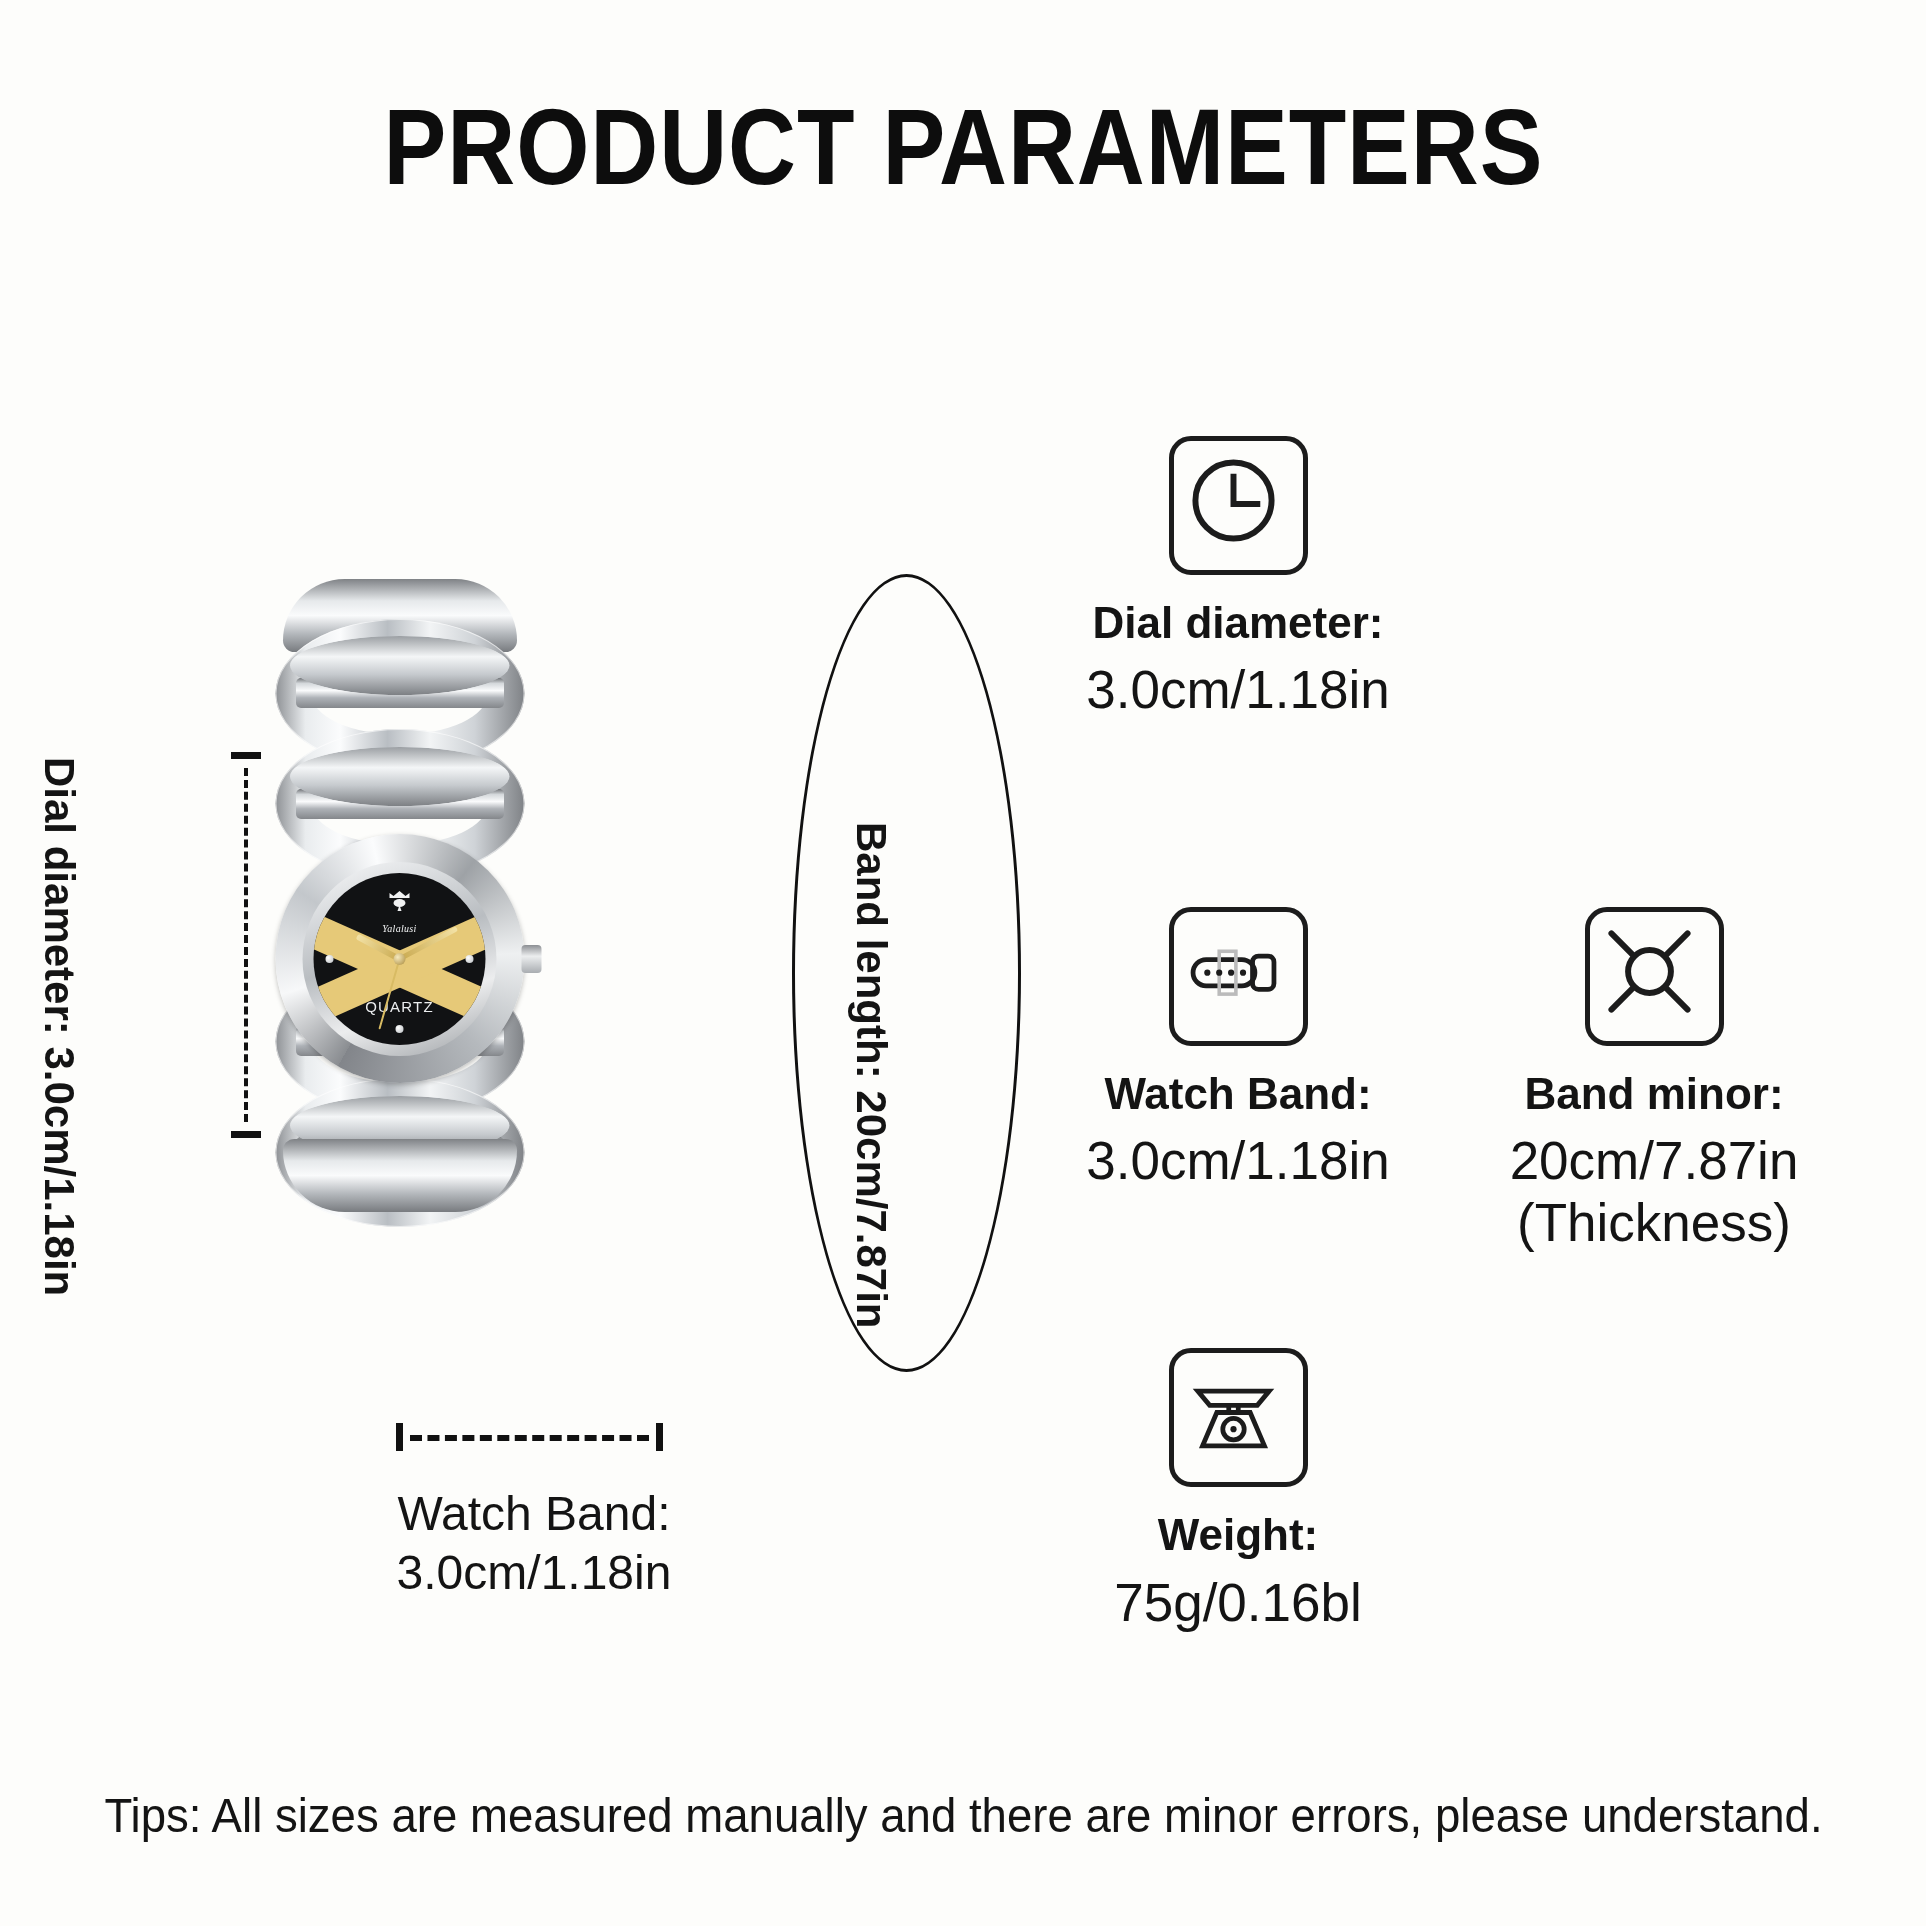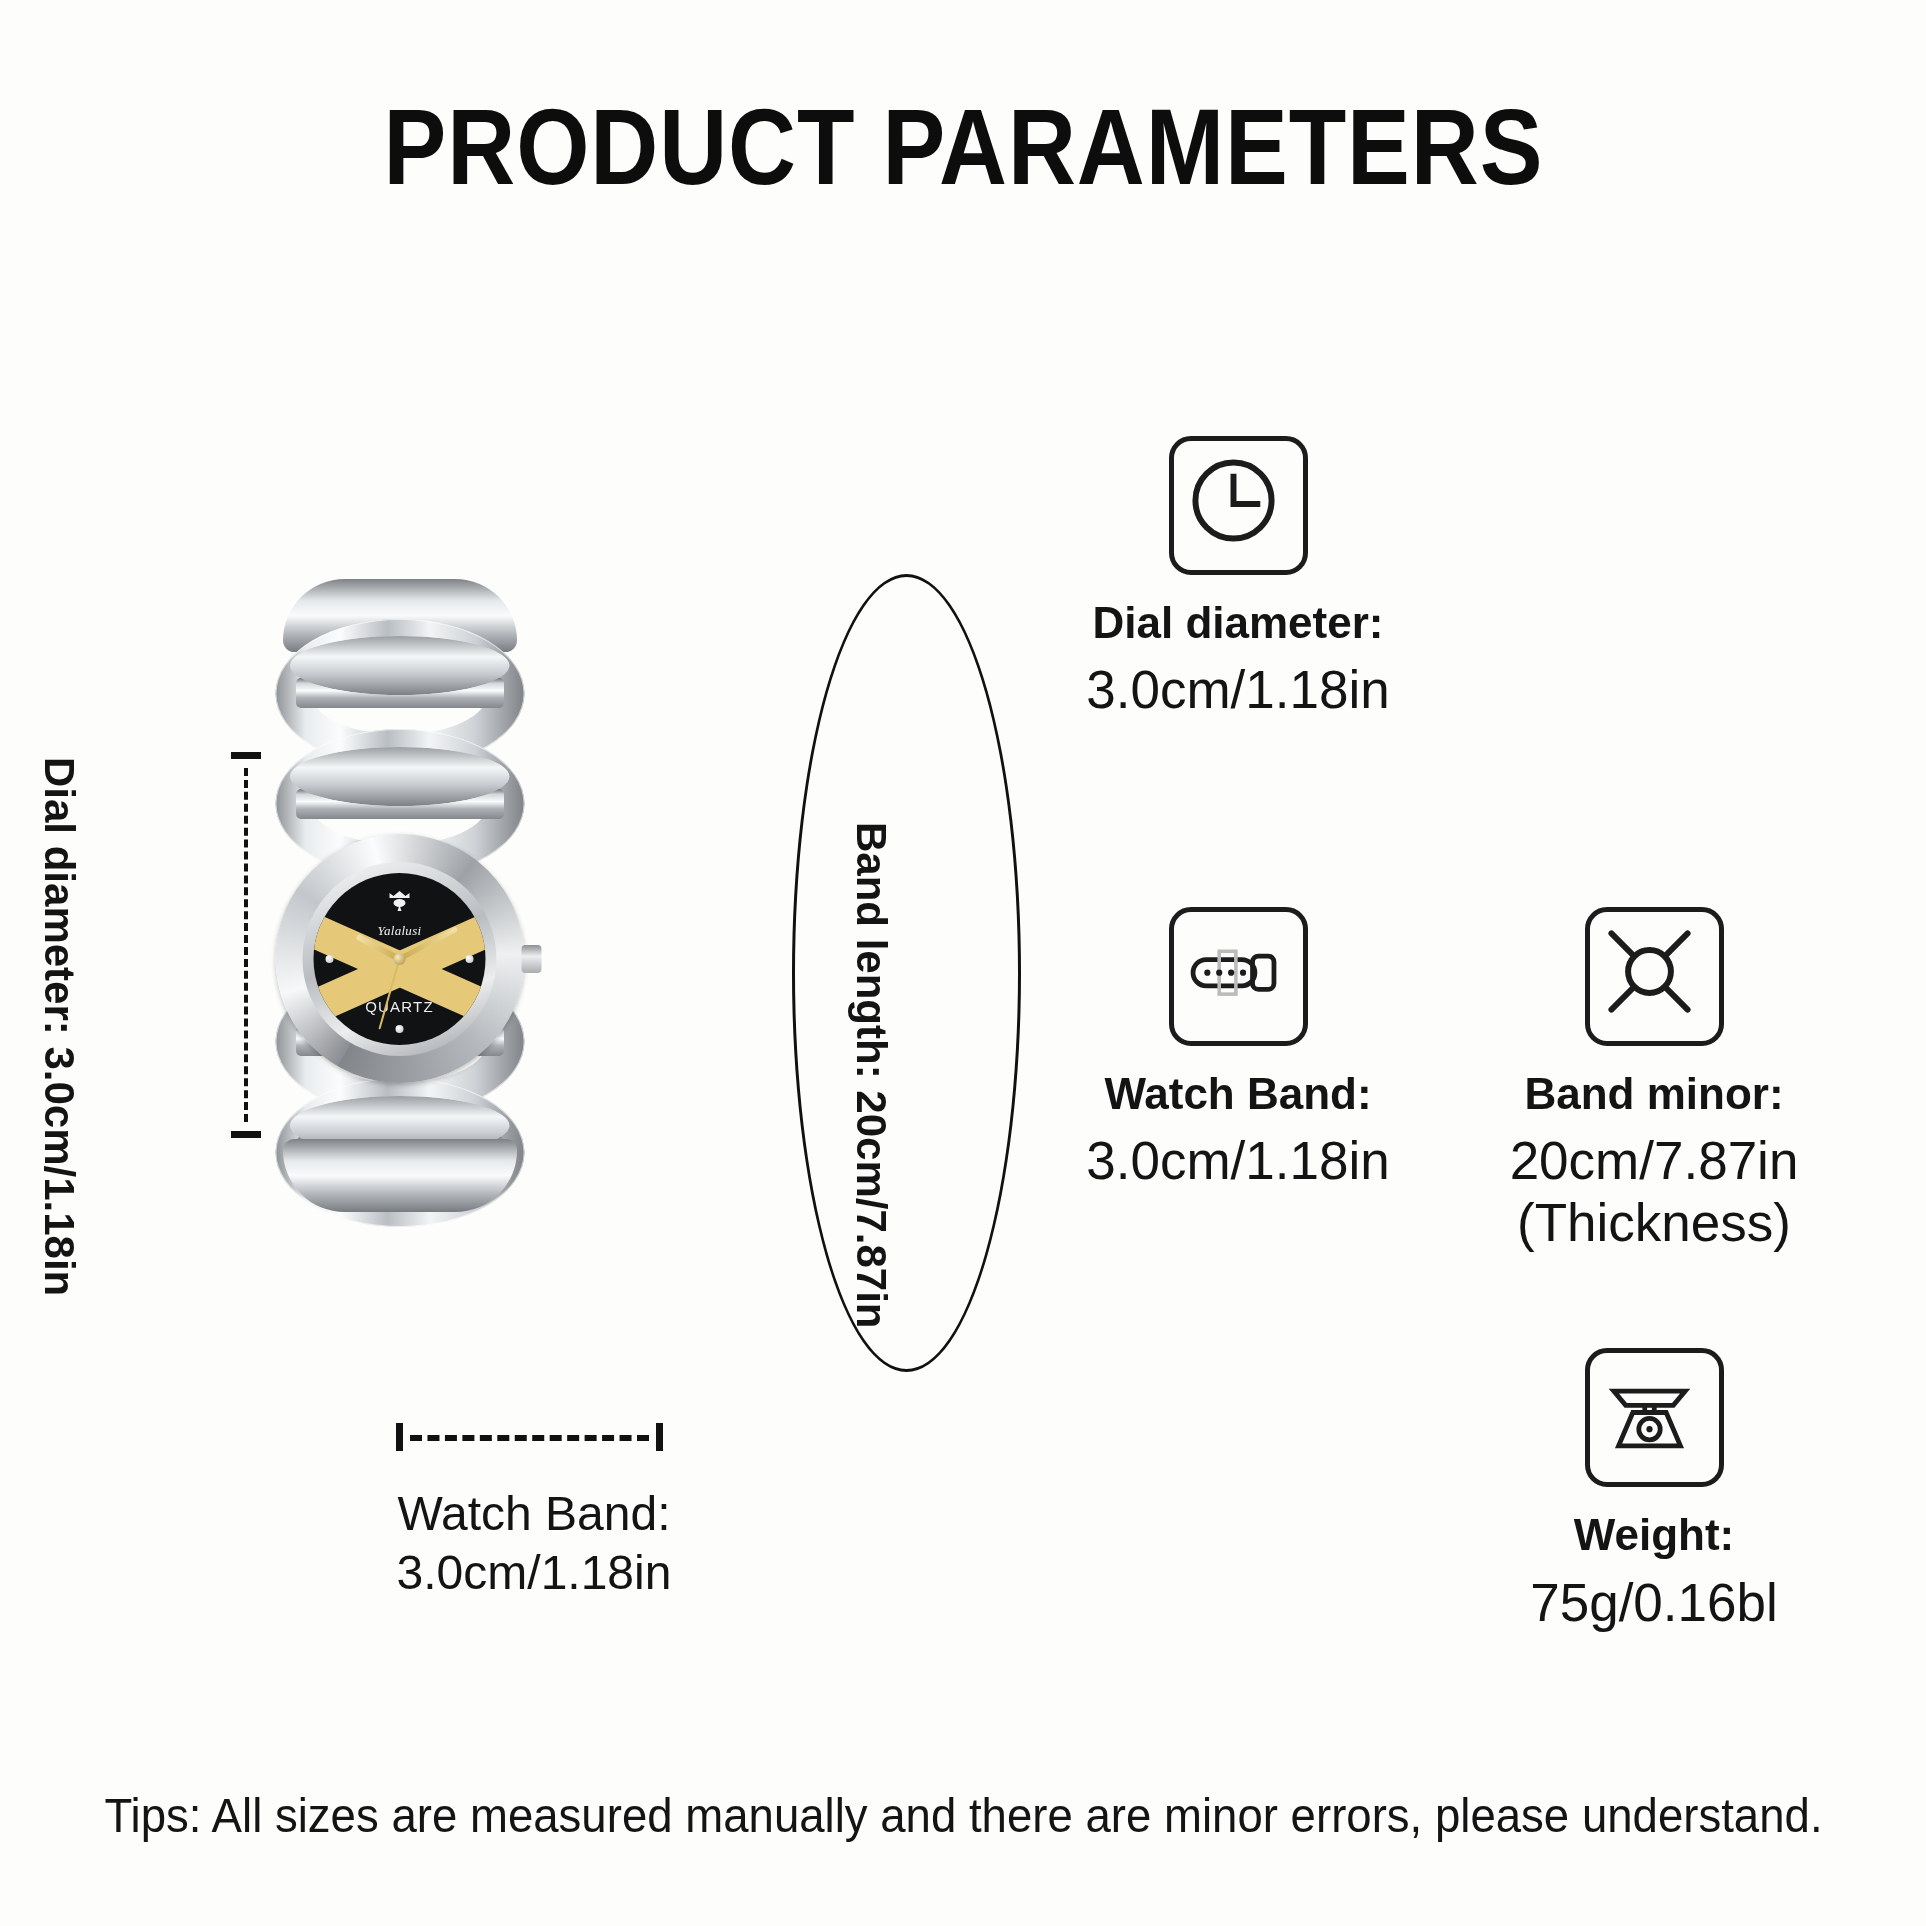--- a/index.html
+++ b/index.html
@@ -83,21 +83,21 @@
   .gold-band{position:absolute;left:-20%;width:140%;height:34px;background:#e6c978;}
   .gold-band.a{top:46%;transform:rotate(24deg);}
   .gold-band.b{top:46%;transform:rotate(-24deg);}
   .dial .crown{
     position:absolute;left:50%;top:16px;transform:translateX(-50%);
     width:26px;height:22px;
   }
   .dial .brand{
     position:absolute;left:50%;top:50px;transform:translateX(-50%);
     font-family:"Liberation Serif", serif;
-    font-style:italic;font-size:13px;color:#f2f3f4;white-space:nowrap;
+    font-style:italic;font-size:10px;color:#f2f3f4;white-space:nowrap;
     letter-spacing:0.3px;
   }
   .dial .quartz{
     position:absolute;left:50%;bottom:30px;transform:translateX(-50%);
     font-family:"Liberation Sans", sans-serif;
     font-size:15px;letter-spacing:1.2px;color:#eceef0;white-space:nowrap;
   }
   .marker{position:absolute;width:8px;height:8px;border-radius:50%;
     background:radial-gradient(circle at 35% 35%,#fff,#b9bdc1);}
   .marker.m3{right:12px;top:50%;margin-top:-4px;}
@@ -164,21 +164,21 @@
   .spec-cell{width:416px;display:flex;flex-direction:column;align-items:center;}
   .icon-box{
     width:129px;height:129px;border:5px solid #1c1c1c;border-radius:22px;
     position:relative;background:#fdfdfb;
   }
   .spec-title{margin-top:24px;font-size:44px;line-height:1.1;text-align:center;font-weight:bold;}
   .spec-value{margin-top:12px;font-size:53px;line-height:1.16;text-align:center;}
   .spec-value .sub{display:block;}
   .row-gap-1{margin-top:186px;}
   .row-gap-2{margin-top:95px;}
-  .single{justify-content:flex-end;}
+  .single{justify-content:flex-start;}
 
   
   .tips{
     position:absolute;left:0;top:1787px;width:100%;text-align:center;
     font-size:49px;transform:scaleX(0.93);
     white-space:nowrap;
   }
 </style>
 </head>
 <body>

